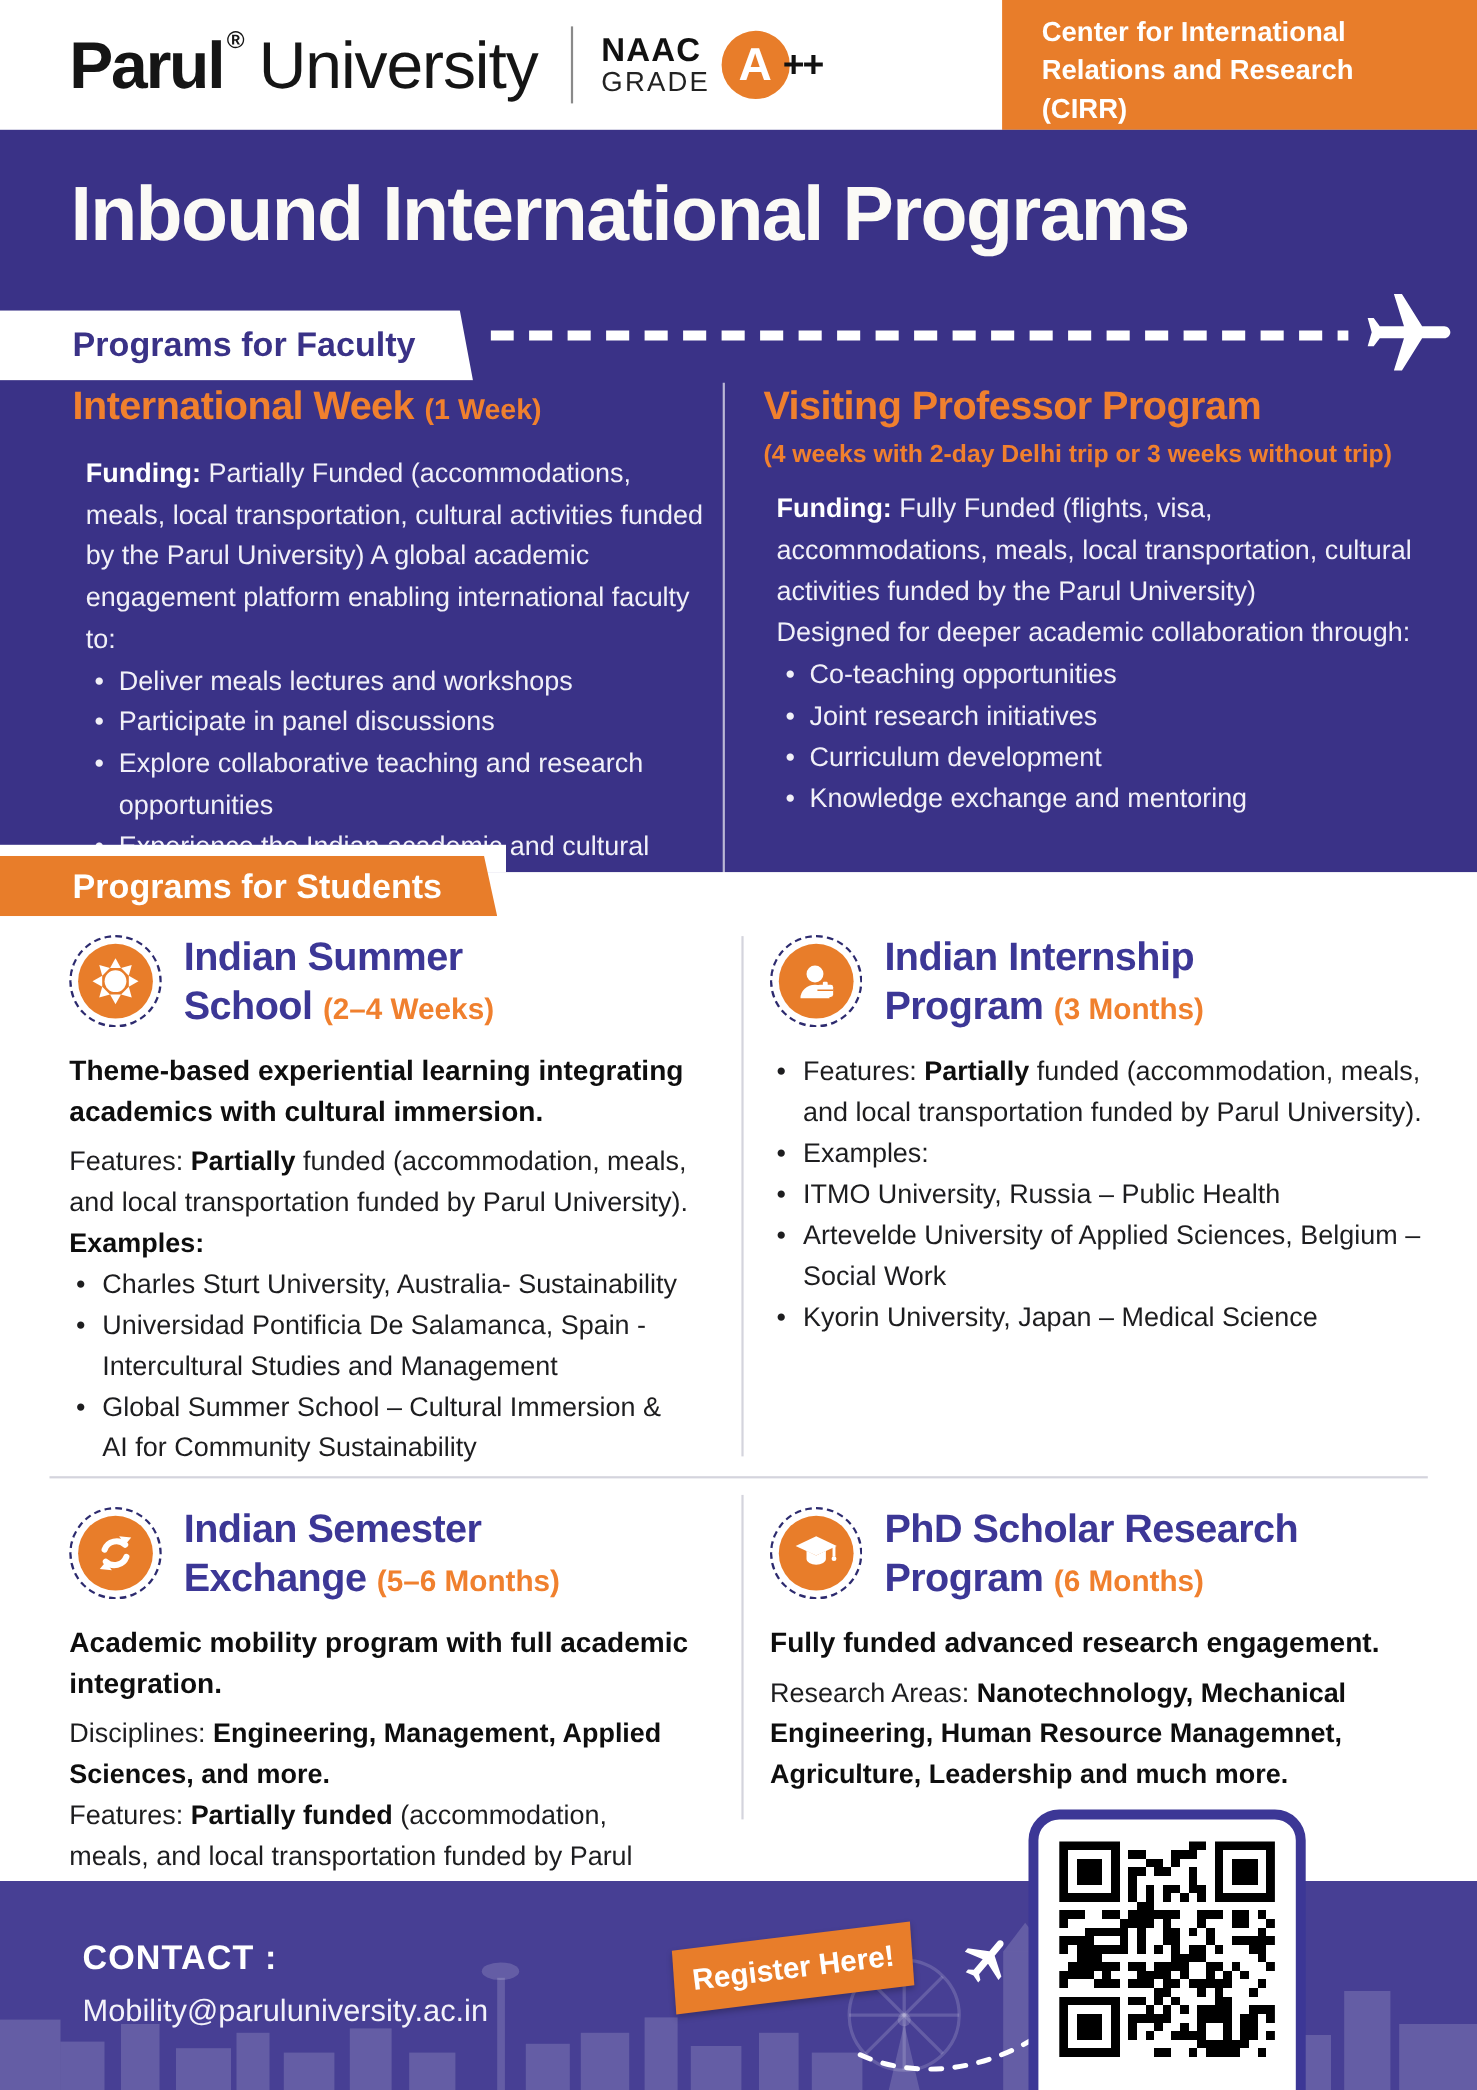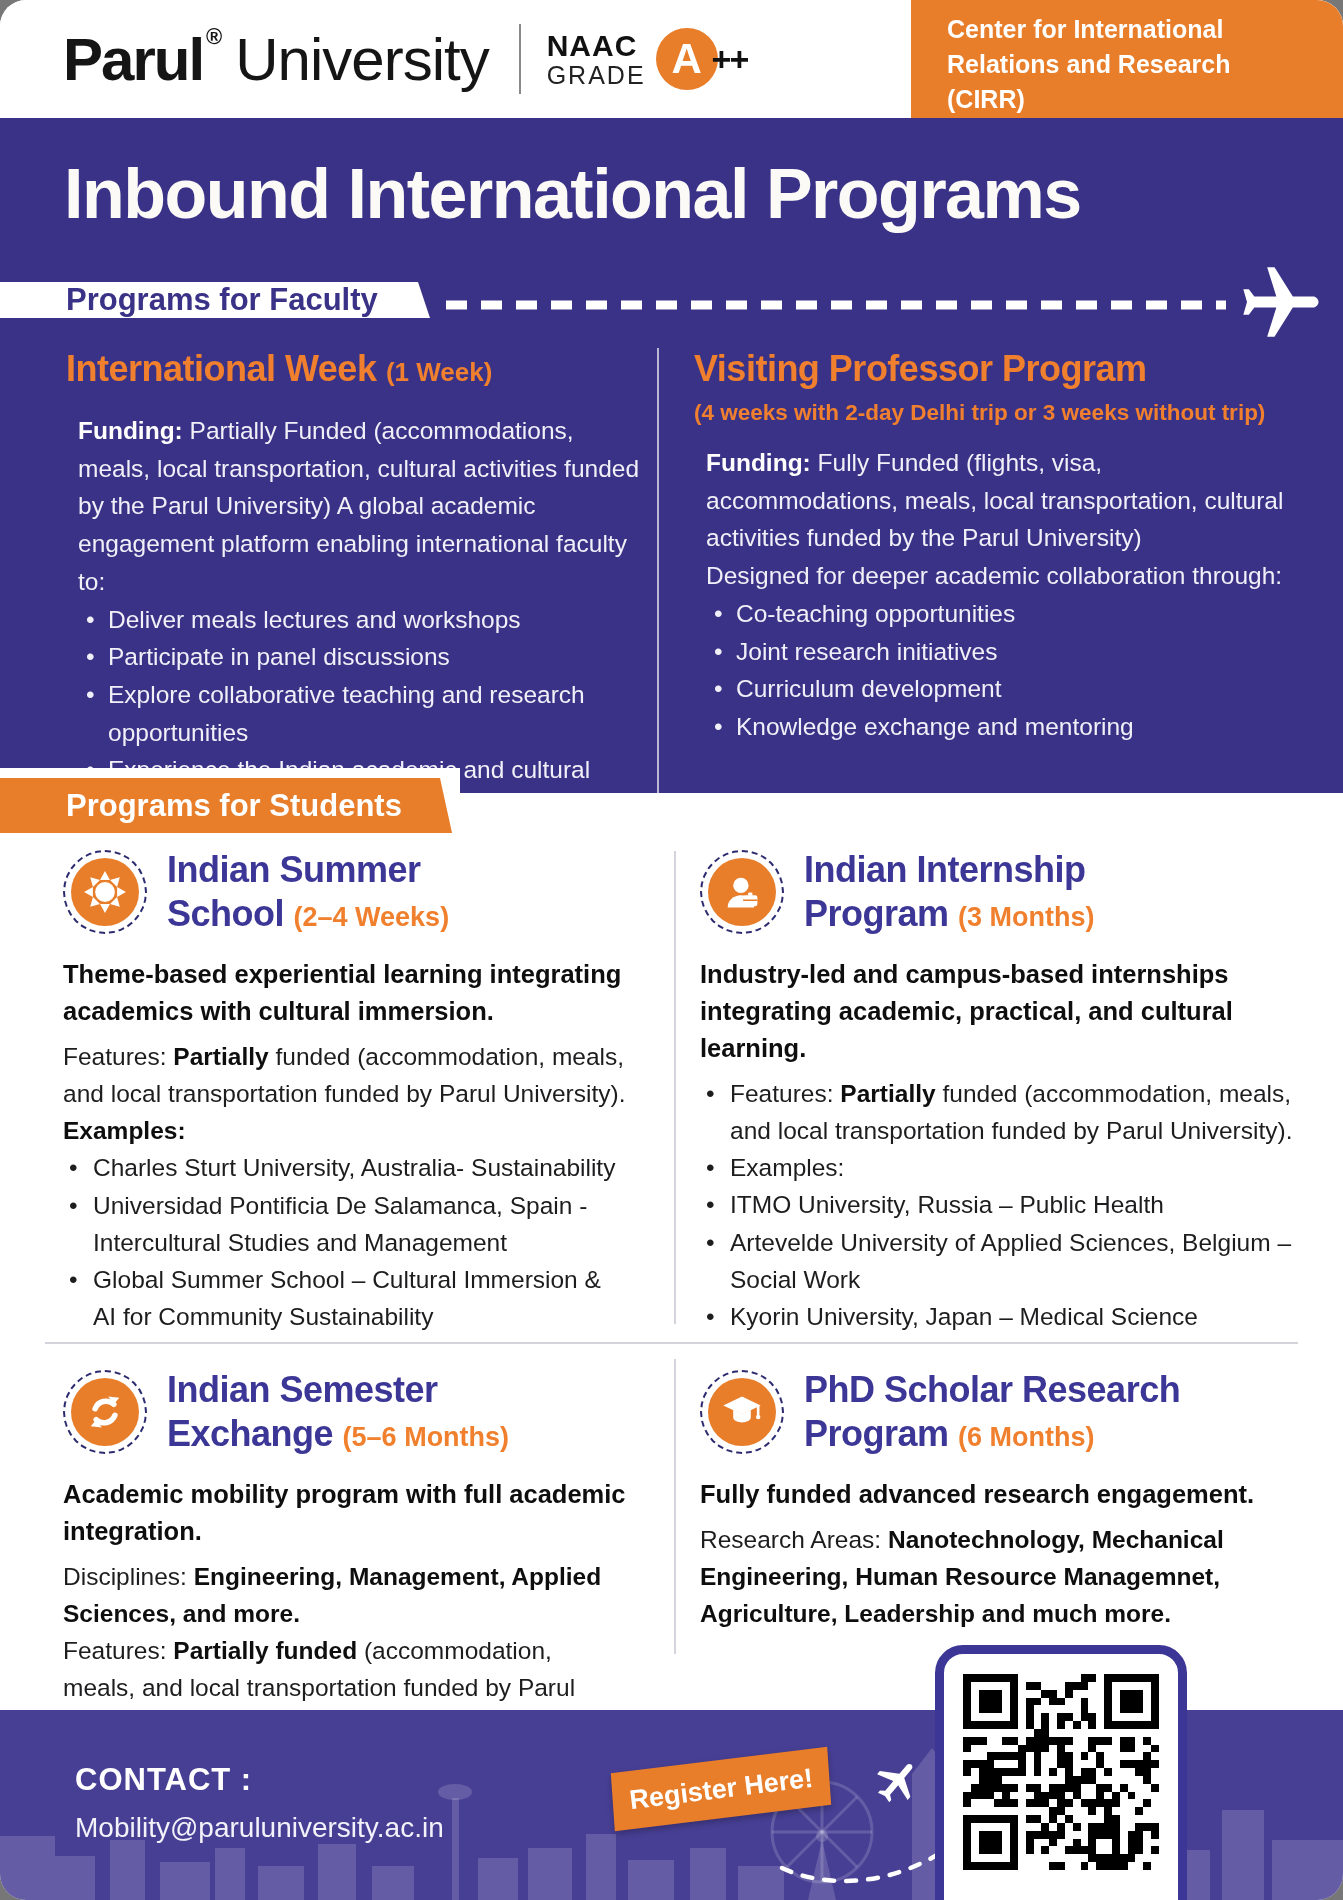--- a/index.html
+++ b/index.html
@@ -1,19 +1,19 @@
 <!DOCTYPE html>
 <html><head>
 <meta charset="utf-8">
 <title>Parul University – Inbound International Programs</title>
 <style>
   * { margin:0; padding:0; box-sizing:border-box; }
   body { background:#777; font-family:"Liberation Sans", sans-serif; }
   .poster{ position:relative; width:1343px; height:1900px; margin:0 auto;
-           background:#ffffff; overflow:hidden; font-family:"Liberation Sans", sans-serif;border-radius:26px; }
+           background:#ffffff; overflow:hidden; font-family:"Liberation Sans", sans-serif; }
 
   
   .header{ position:absolute; left:0; top:0; width:1343px; height:118px; background:#fff; }
   .brand{ position:absolute; left:63px; top:24px; display:flex; align-items:center; color:#151515; }
   .brand-bold{ font-size:60px; font-weight:800; letter-spacing:-2px; }
   .brand-reg{ font-size:22px; font-weight:700; vertical-align:top; position:relative; top:-22px; left:3px; }
   .brand-light{ font-size:60px; font-weight:400; margin-left:16px; letter-spacing:-1px; }
   .brand-sep{ width:2px; height:70px; background:#8a8a8a; margin:0 26px 0 30px; }
   .naac{ display:flex; align-items:center;justify-content:center; }
   .naac-txt{ display:flex; flex-direction:column; line-height:1.05; margin-right:10px; }
@@ -24,21 +24,21 @@
                 display:flex; align-items:center; justify-content:center; font-size:42px; font-weight:800; }
   .naac-plus{ font-size:34px; font-weight:800; color:#111; margin-left:-6px; letter-spacing:-2px; }
   .cirr{ position:absolute; left:911px; top:0; width:432px; height:118px; background:#e87d2a;
          display:flex; align-items:center; padding:24px 26px 14px 36px; }
   .cirr-label{ color:#fff; font-size:25px; font-weight:700; line-height:1.4; max-width:330px; }
 
   
   .main-purple{ position:absolute; left:0; top:118px; width:1343px; height:675px; background:#3a3287; }
   .page-title{ position:absolute; left:64px; top:36px; color:#fbfaf6; font-size:70px;
                font-weight:800; letter-spacing:-1.5px; white-space:nowrap; }
-  .ribbon-faculty{ position:absolute; left:0; top:164px; width:430px; height:36px; background:#ffffff;
+  .ribbon-faculty{ position:absolute; left:0; top:164px; width:430px; height:64px; background:#ffffff;
                    display:flex; align-items:center; padding-left:66px;
                    clip-path:polygon(0 0, calc(100% - 12px) 0, 100% 100%, 0 100%); }
   .ribbon-faculty span{ color:#3a3287; font-size:31px; font-weight:800; }
   .dash-line{ position:absolute; left:446px; top:181px; }
   .plane-top{ position:absolute; left:1236px; top:140px; width:88px; height:88px; }
   .white-notch{ position:absolute; left:0; top:650px; width:460px; height:25px; background:#fff; }
 
   .fac-cols{ position:absolute; left:66px; top:230px; width:1226px; display:flex; }
   .fac-col-left{ width:575px; flex:none; }
   .fac-col-right{ flex:1; margin-left:16px; padding-left:35px; border-left:2px solid rgba(255,255,255,0.65); }
@@ -231,21 +231,20 @@
           </svg>
         </div>
           </div>
         <div class="card-title">
           <span>Indian Internship</span><br>
           <span>Program</span>
           <span class="card-dur">(3 Months)</span>
         </div>
       </div>
       <div class="card-body">
-        <p class="lead">Industry-led and campus-based internships integrating academic, practical, and cultural learning.</p>
         <ul class="bullets">
           <li><span>Features: </span><b>Partially</b><span> funded (accommodation, meals, and local transportation funded by Parul University).</span></li>
           <li>Examples:</li>
         <li>ITMO University, Russia – Public Health</li>
             <li>Artevelde University of Applied Sciences, Belgium – Social Work</li>
             <li>Kyorin University, Japan – Medical Science</li>
           </ul>
       </div>
     </div>
 

